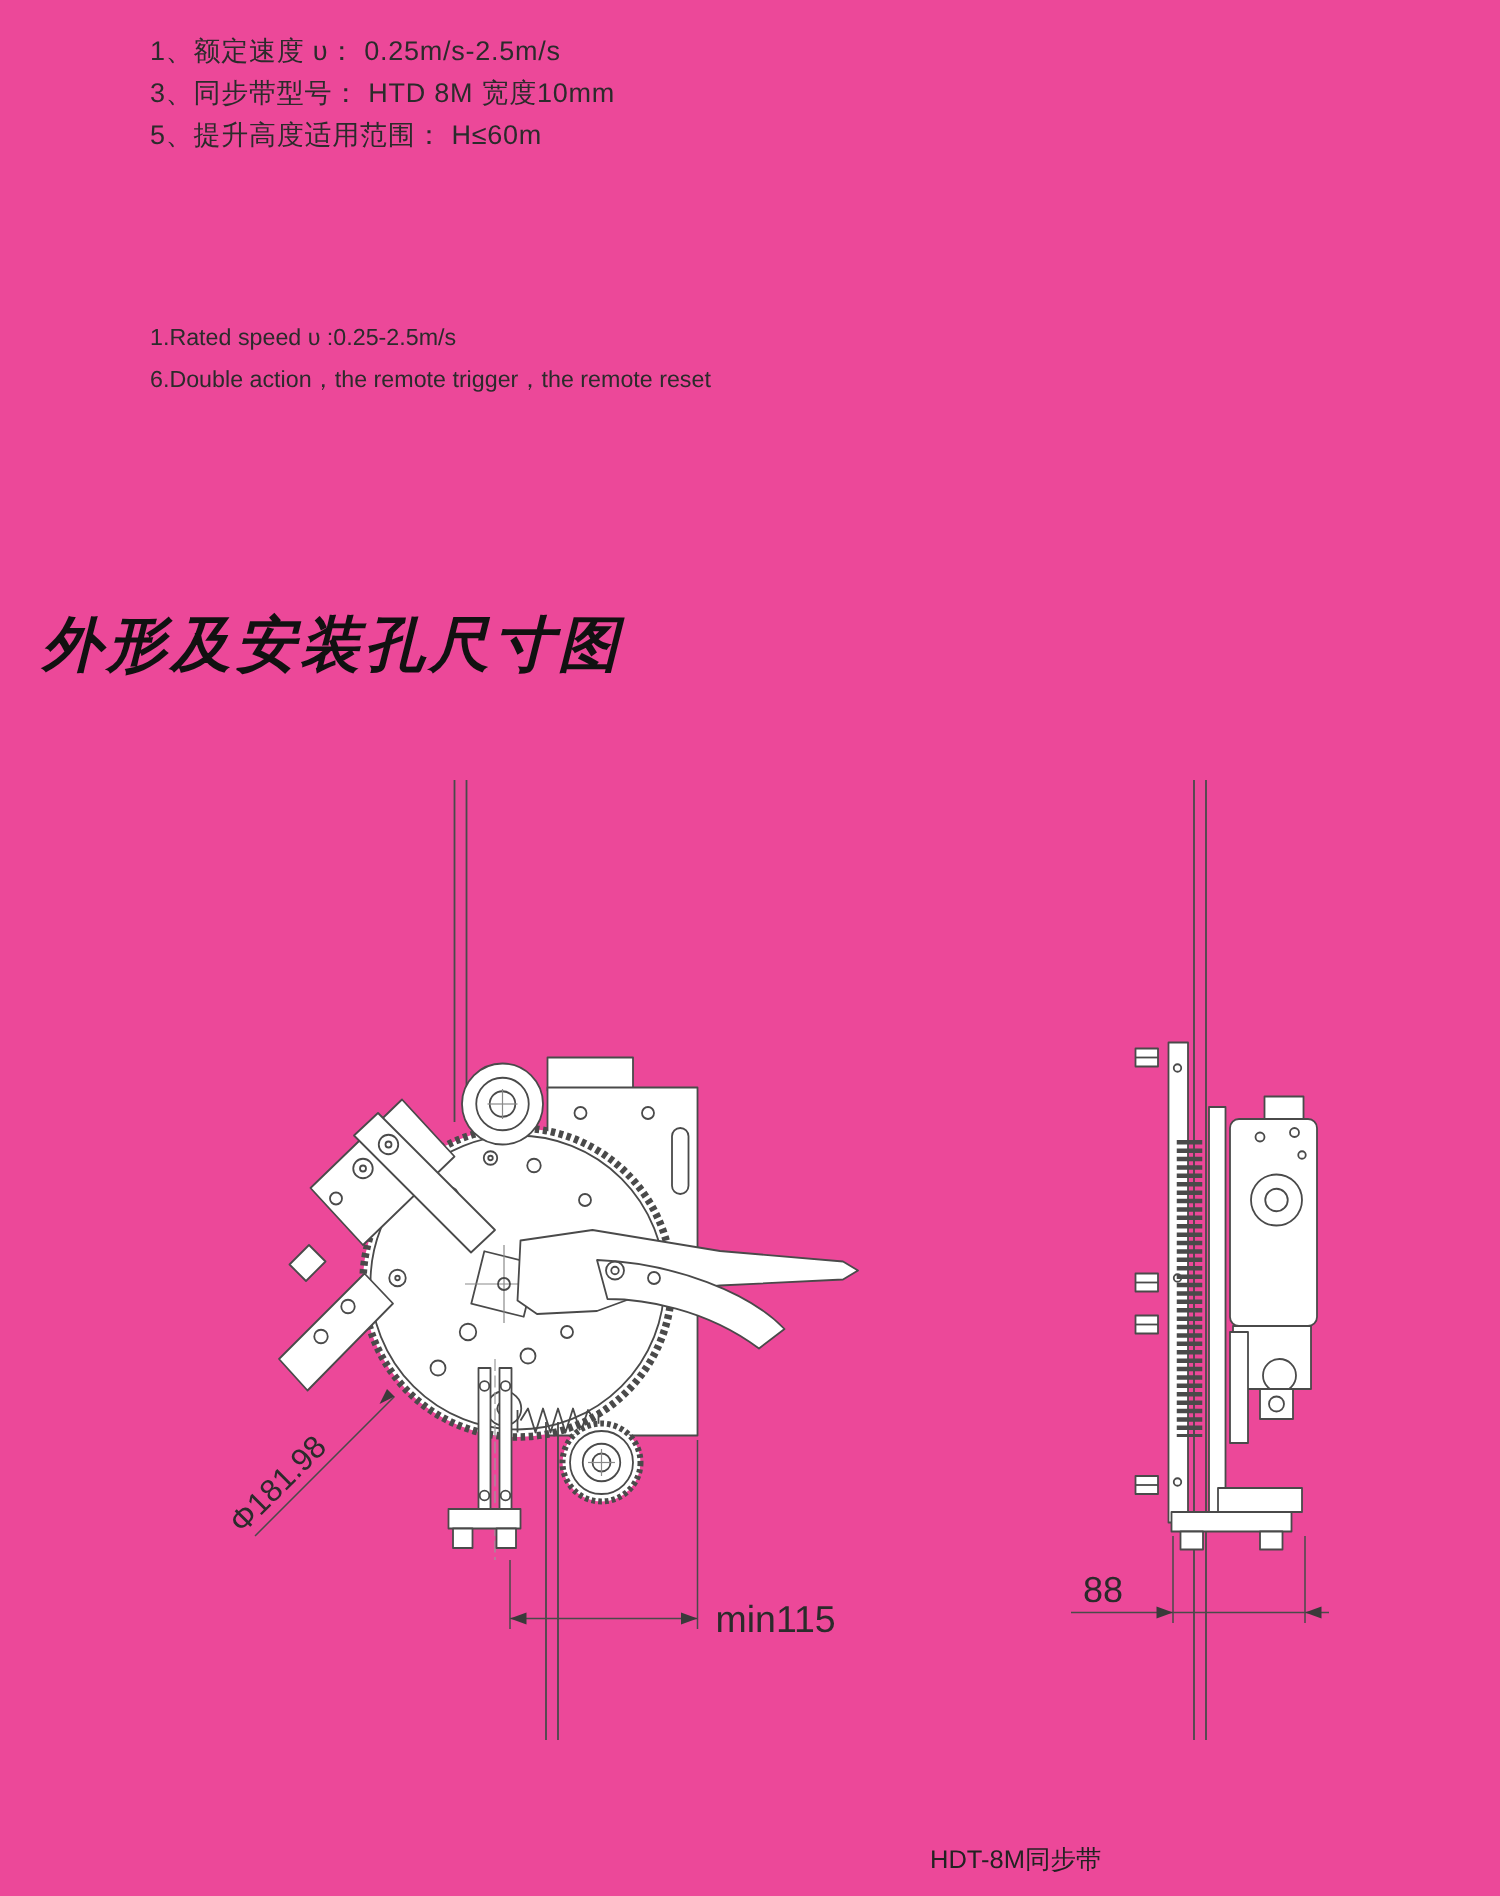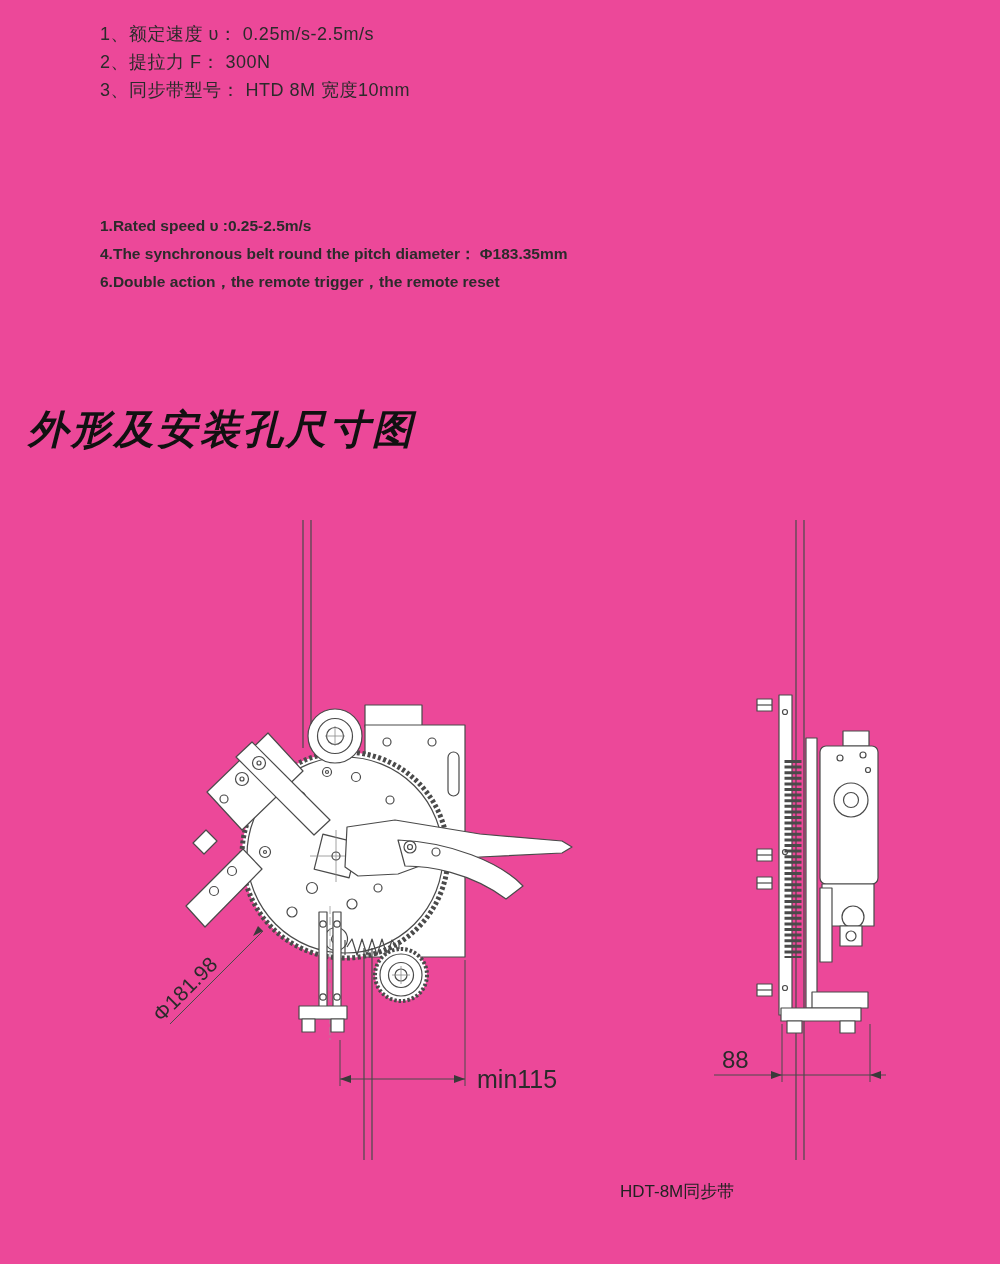--- a/index.html
+++ b/index.html
@@ -4,48 +4,47 @@
 <style>
   * { margin:0; padding:0; box-sizing:border-box; }
   html,body { background:#ffffff; }
   body { width:1000px; height:1264px; position:relative; font-family:"Liberation Sans", sans-serif; color:#2b2b2b; }
   .page { position:absolute; inset:0; width:1000px; height:1264px; background:#ec4899; overflow:hidden; }
 
   .specs { position:absolute; left:100px; }
   .specs-cn { top:20px; font-size:18px; }
   .specs-cn .spec-line { height:28px; line-height:28px; letter-spacing:0.5px; }
   .specs-en { top:212px; font-size:15.5px; }
-  .specs-en .spec-line { height:28px; line-height:28px;font-weight:bold; }
+  .specs-en .spec-line { height:28px; line-height:28px; }
 
   .section-title {
     position:absolute; left:28px; top:402px;
     font-family:"DejaVu Serif", serif;
     font-size:40px; font-weight:bold; font-style:italic;
     letter-spacing:3px; color:#111;
   }
 
   svg.drawing { position:absolute; left:0; top:0; }
   svg.drawing text { font-family:"Liberation Sans", sans-serif; fill:#2b2b2b; }
 
-  .caption { position:absolute; left:620px; top:1180px; font-size:17px; color:#222; }
+  .caption { position:absolute; left:620px; top:1228px; font-size:17px; color:#222; }
 </style>
 </head>
 <body>
 
 <div class="page">
 
   <div class="specs specs-cn">
     <div class="spec-line">1、额定速度 υ： 0.25m/s-2.5m/s</div>
-    <div class="spec-line">2、提拉力 F： 300N</div>
     <div class="spec-line">3、同步带型号： HTD 8M 宽度10mm</div>
+    <div class="spec-line">5、提升高度适用范围： H≤60m</div>
   </div>
 
   <div class="specs specs-en">
     <div class="spec-line">1.Rated speed υ :0.25-2.5m/s</div>
-    <div class="spec-line">4.The synchronous belt round the pitch diameter： Φ183.35mm</div>
     <div class="spec-line">6.Double action，the remote trigger，the remote reset</div>
   </div>
 
   <div class="section-title">外形及安装孔尺寸图</div>
 
   <svg class="drawing" width="1000" height="1264" viewBox="0 0 1000 1264">
 
     <g stroke="#4a4a4a" stroke-width="1.2" fill="none" stroke-linejoin="round">
 
       <g>

